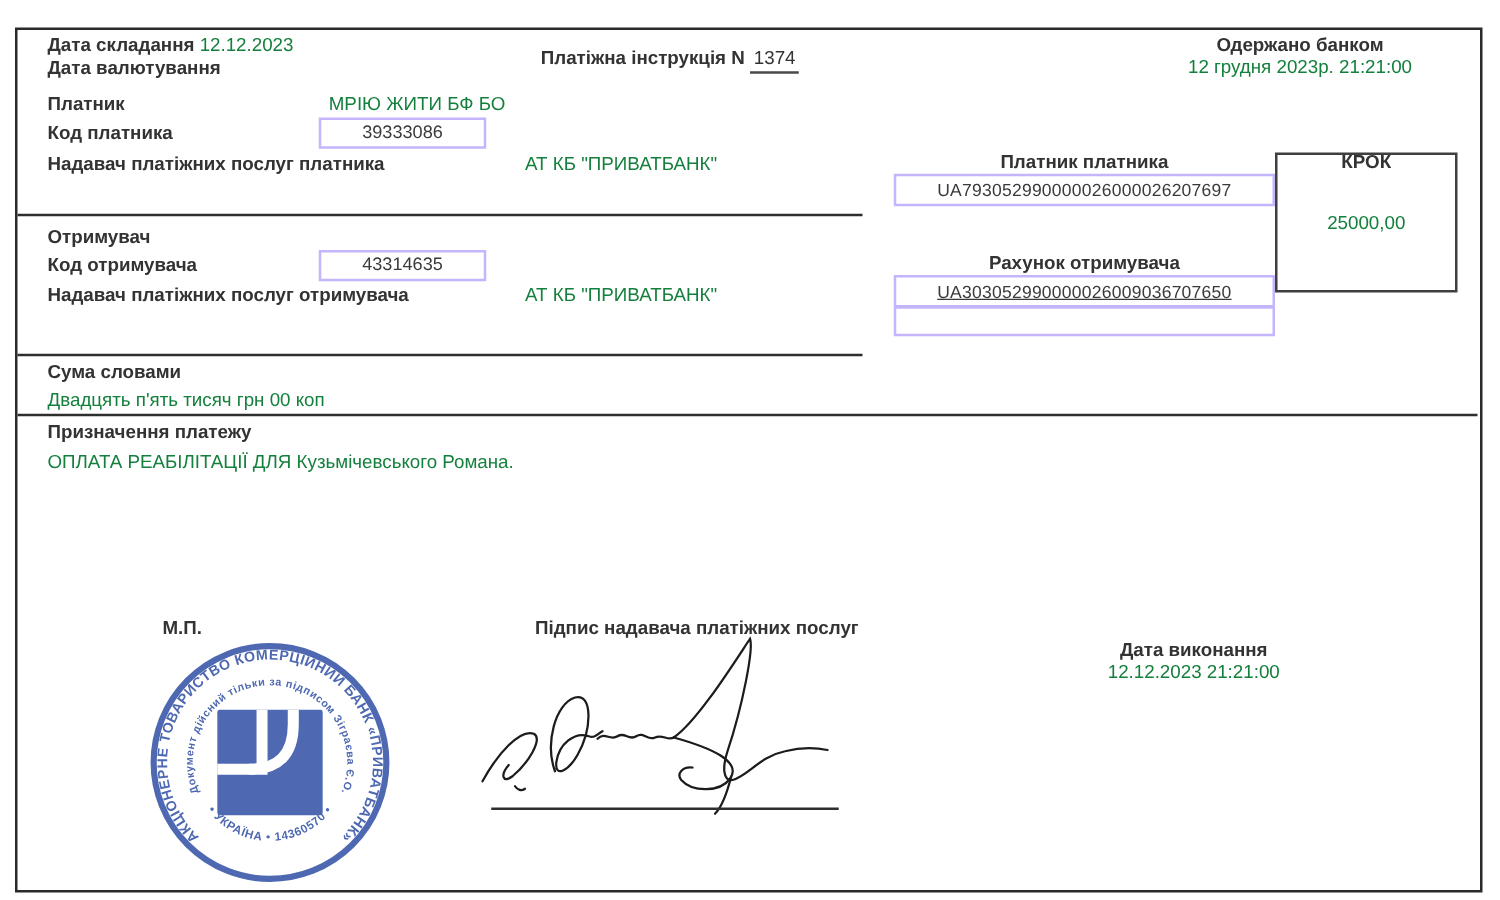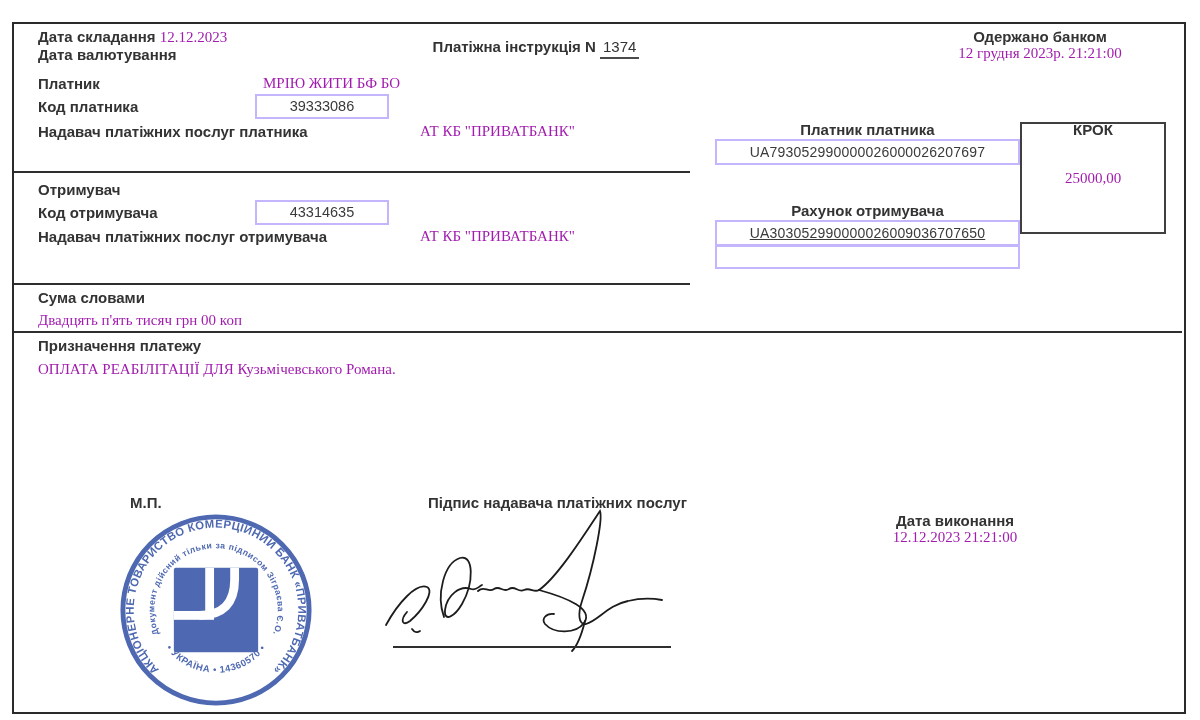--- a/index.html
+++ b/index.html
@@ -1,20 +1,20 @@
 <!DOCTYPE html>
 <html><head>
 <meta charset="utf-8">
 <style>
   html,body{margin:0;padding:0;background:#fff;}
   .page{position:relative;width:1200px;height:720px;background:#ffffff;
         font-family:"Liberation Sans","DejaVu Sans",sans-serif;font-size:15px;color:#333;overflow:hidden;}
   .abs{position:absolute;white-space:nowrap;}
   .lbl{font-weight:bold;color:#333;}
-  .val{font-weight:normal;color:#a21caf;font-family:Liberation Serif, serif;}
+  .val{font-weight:normal;color:#15803d;}
   .doc-border{position:absolute;left:12px;top:22px;width:1170px;height:688px;border:2px solid #2a2a2a;}
   .hr{position:absolute;height:0;border-top:2px solid #2e2e2e;}
   .box{position:absolute;border:2px solid #c4b5fd;text-align:center;box-sizing:border-box;}
   .box-inner{line-height:21px;font-size:14.5px;color:#3a3a3a;}
   .acct{font-size:14px;letter-spacing:.2px;}
   .center{text-align:center;}
   .num-underline{font-weight:normal;border-bottom:2px solid #4a4a4a;padding:0 3px 2px 3px;}
   .sum-box{position:absolute;border:2px solid #3f3f3f;display:flex;align-items:center;justify-content:center;box-sizing:border-box;}
   .sig-line{position:absolute;height:2px;background:#2f2f2f;}
   svg text{font-family:"Liberation Sans","DejaVu Sans",sans-serif;}

